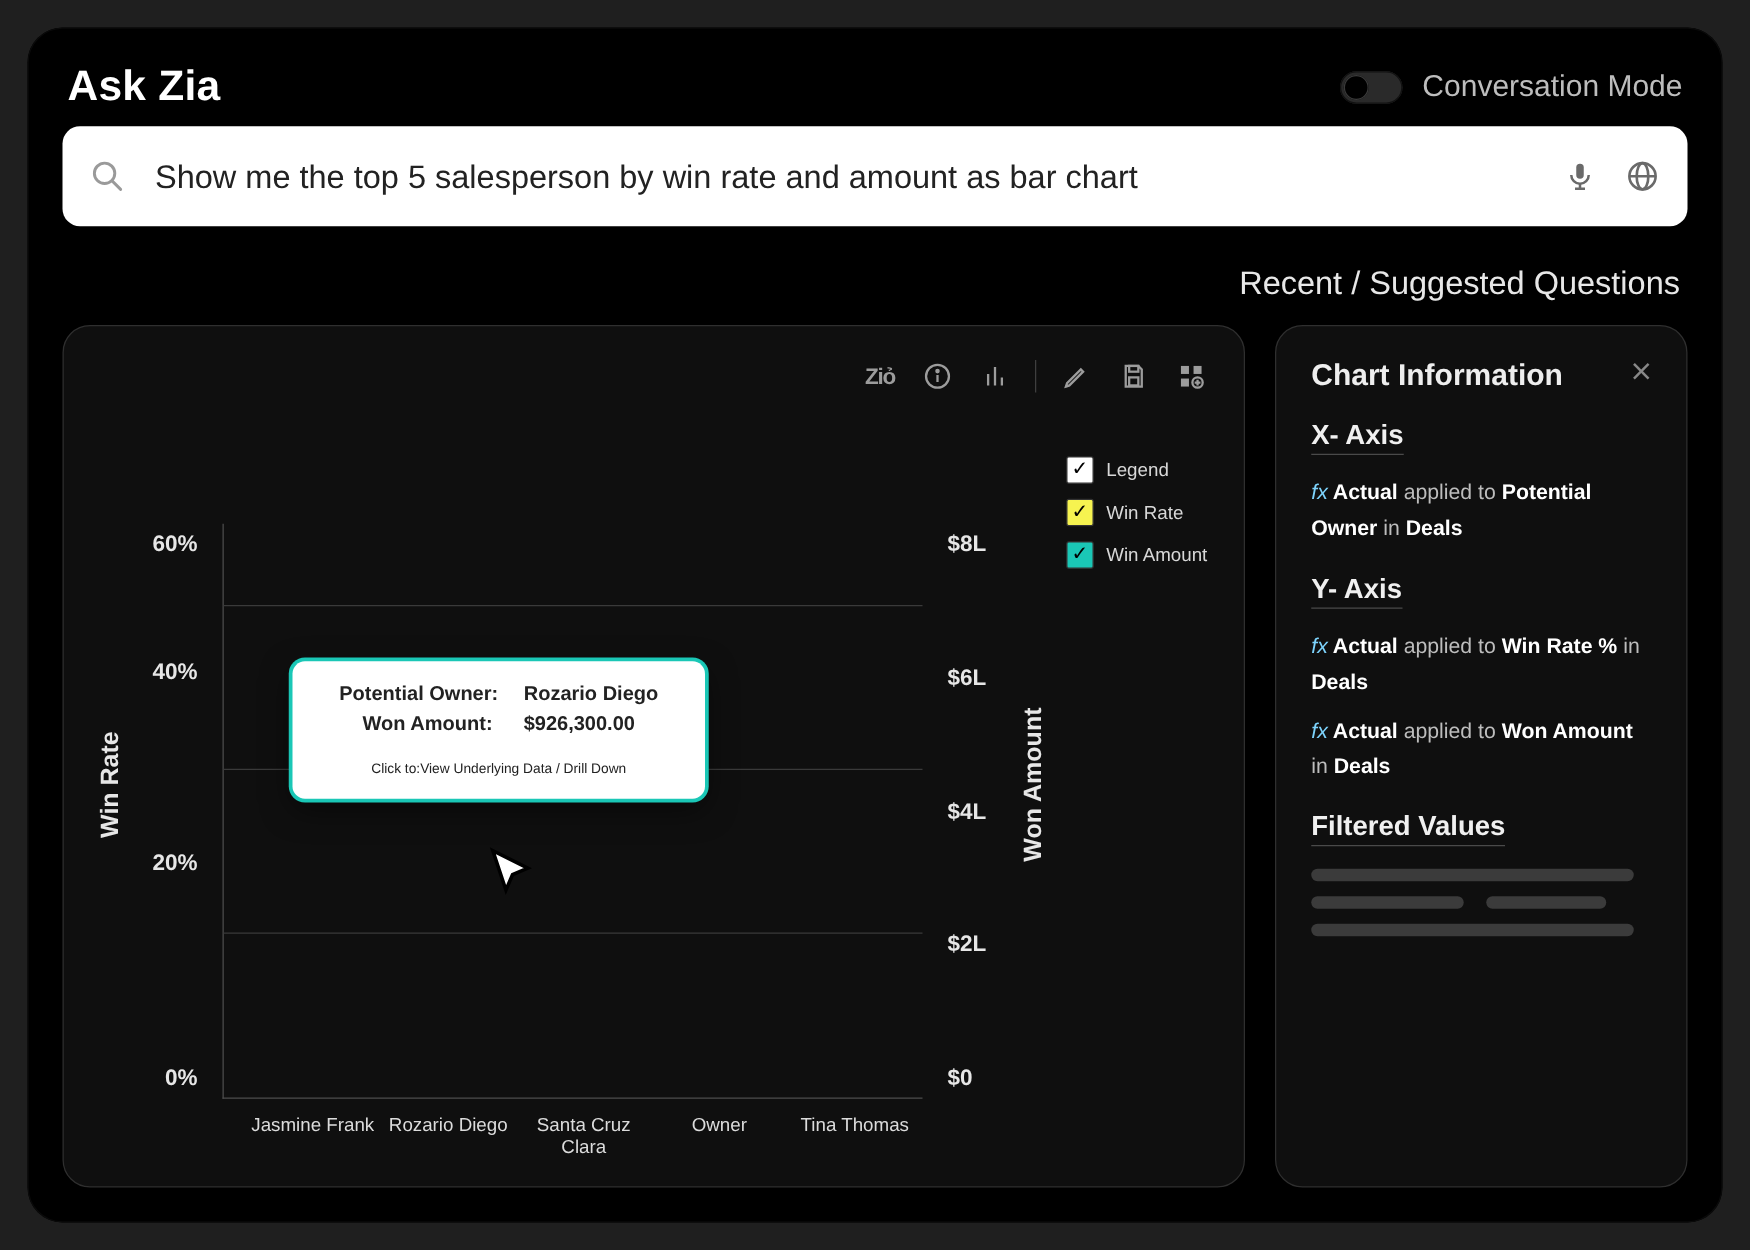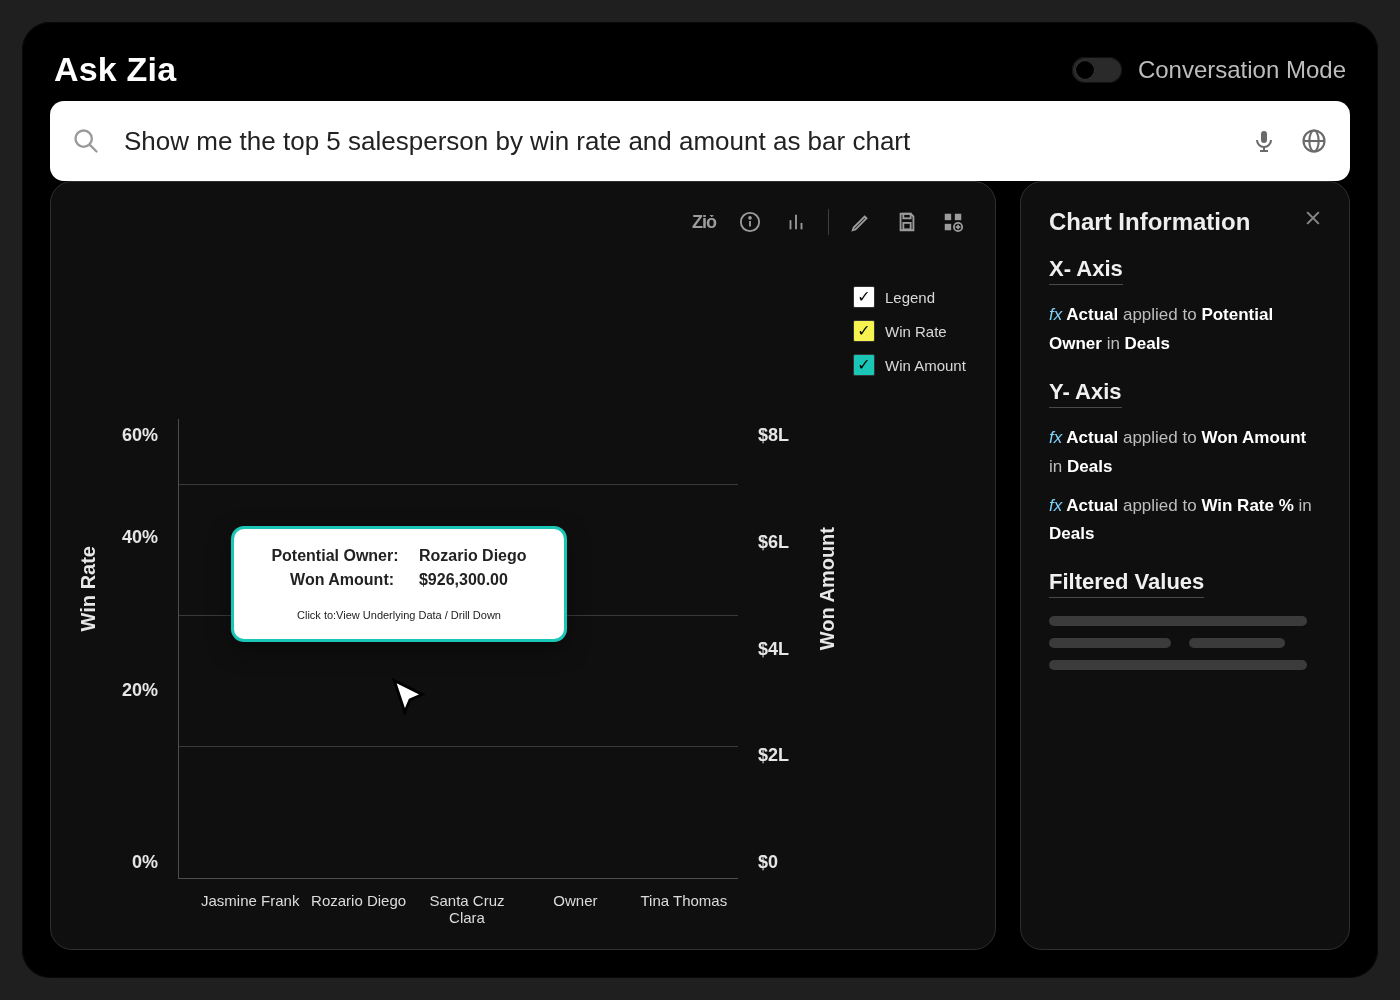--- a/index.html
+++ b/index.html
@@ -164,20 +164,21 @@
       </span>
       <span class="globe-icon icon-btn">
         <svg width="28" height="28" viewBox="0 0 24 24" fill="none" stroke="currentColor" stroke-width="1.8">
           <circle cx="12" cy="12" r="9"></circle>
             <ellipse cx="12" cy="12" rx="4" ry="9"></ellipse>
             <line x1="3" y1="12" x2="21" y2="12"></line>
         </svg>
       </span>
     </div>
 
+    <div class="section-heading">Recent / Suggested Questions</div>
 
     <div class="content">
 
       <div class="chart-card">
 
         <div class="chart-toolbar">
           <span class="icon-btn" style="font-size:18px;font-weight:700;letter-spacing:-1px;">Ziỏ</span>
           <span class="icon-btn">
             <svg width="22" height="22" viewBox="0 0 24 24" fill="none" stroke="currentColor" stroke-width="2">
                 <circle cx="12" cy="12" r="10"></circle>
@@ -324,24 +325,24 @@
         <div class="info-sec">
           <h4>X- Axis</h4>
           <div class="axis-line">
             <span class="fx">fx</span><b>Actual</b><span> applied to </span><b>Potential Owner</b><span> in </span><b>Deals</b>
           </div>
         </div>
 
         <div class="info-sec">
           <h4>Y- Axis</h4>
           <div class="axis-line">
+            <span class="fx">fx</span><b>Actual</b><span> applied to </span><b>Win Rate %</b><span> in </span><b>Deals</b>
+          </div>
+          <div class="axis-line">
             <span class="fx">fx</span><b>Actual</b><span> applied to </span><b>Won Amount</b><span> in </span><b>Deals</b>
-          </div>
-          <div class="axis-line">
-            <span class="fx">fx</span><b>Actual</b><span> applied to </span><b>Win Rate %</b><span> in </span><b>Deals</b>
           </div>
         </div>
 
         <div class="info-sec">
           <h4>Filtered Values</h4>
           <div class="skeleton" style="width:95%;"></div>
           <div style="display:flex;gap:18px;">
             <div class="skeleton" style="width:45%;"></div>
             <div class="skeleton" style="width:35%;"></div>
           </div>

